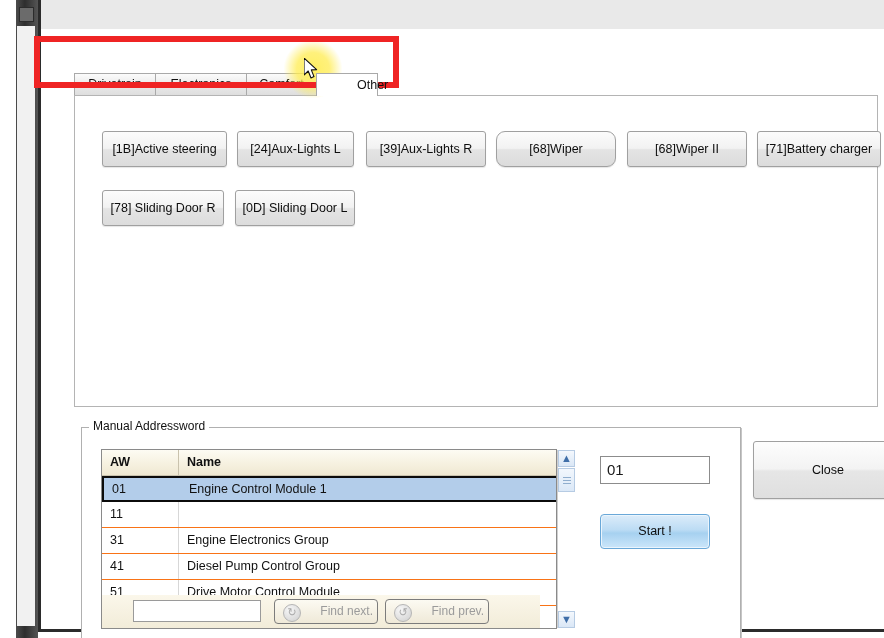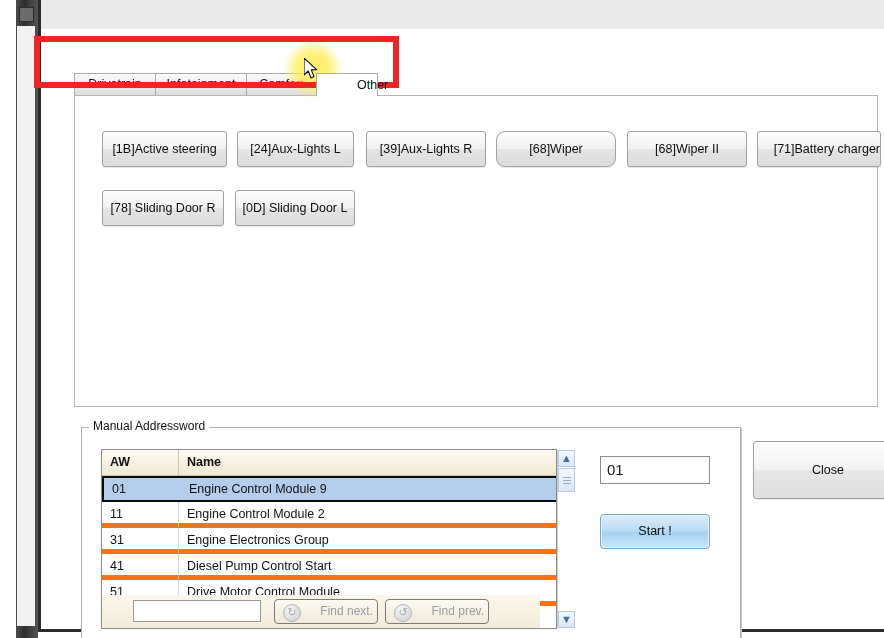--- a/index.html
+++ b/index.html
@@ -82,21 +82,21 @@
       border:1px solid #8a8a8a;box-sizing:border-box;background:#ffffff;overflow:hidden;}
   #grid-head{position:absolute;left:0;top:0;width:100%;height:26px;
       background:linear-gradient(to bottom,#fdfbf3 0%,#f6f1e0 55%,#efe8d2 100%);
       border-bottom:1px solid #c9c2ad;box-sizing:border-box;padding-left:36px;}
   .hcell{position:absolute;top:0;height:25px;line-height:25px;font-size:12.5px;font-weight:bold;color:#111;}
   #h-aw{left:8px;}
   #h-name{left:85px;}
   #head-sep{position:absolute;left:76px;top:0;width:1px;height:25px;background:#c9c2ad;}
 
   .grow{position:absolute;left:0;width:456px;height:26px;box-sizing:border-box;
-      border-bottom:5px solid #f97316;font-size:12.5px;color:#111;}
+      border-bottom:1px solid #f97316;font-size:12.5px;color:#111;}
   .grow .c-aw{position:absolute;left:8px;top:0;height:25px;line-height:25px;}
   .grow .c-name{position:absolute;left:85px;top:0;height:25px;line-height:25px;}
   .grow .vsep{position:absolute;left:76px;top:0;width:1px;height:25px;background:#d7d7d7;}
   .grow.sel{background:#b3cdea;border:2px solid #0b0b0b;box-sizing:border-box;}
   .grow.sel .c-aw{line-height:22px;}
   .grow.sel .c-name{line-height:22px;}
 
   
   #findbar{position:absolute;left:61px;top:566px;width:438px;height:33px;
       background:linear-gradient(to bottom,#fbf7ea,#f2ecd9);}
@@ -176,66 +176,65 @@
     <div class="wbtn" id="wb-close">
       <span>X</span>
     </div>
   </div>
 
   <div id="window"></div>
   <div id="client">
 
     <div id="tabstrip">
       <div class="tab" id="tab-0">Drivetrain</div>
-      <div class="tab" id="tab-1">Infotainment</div>
+      <div class="tab" id="tab-1">Electronics</div>
       <div class="tab" id="tab-2">Comfort</div>
       <div class="tab active" id="tab-3">Other</div>
     </div>
 
     <div id="tabpanel"></div>
 
     <div id="ecu-layer">
         <div class="ecu-btn" style="left: 61px; top: 102px; width: 125px;">[1B]Active steering</div>
         <div class="ecu-btn" style="left: 196px; top: 102px; width: 117px;">[24]Aux-Lights  L</div>
         <div class="ecu-btn" style="left: 325px; top: 102px; width: 120px;">[39]Aux-Lights  R</div>
         <div class="ecu-btn" style="left: 455px; top: 102px; width: 120px; border-radius: 9px;">[68]Wiper</div>
         <div class="ecu-btn" style="left: 586px; top: 102px; width: 120px;">[68]Wiper II</div>
-        <div class="ecu-btn" style="left: 716px; top: 102px; width: 124px; text-align: right;">[71]Battery charger</div>
+        <div class="ecu-btn" style="left: 716px; top: 102px; width: 124px;">[71]Battery charger</div>
         <div class="ecu-btn" style="left: 61px; top: 161px; width: 122px;">[78] Sliding Door R</div>
         <div class="ecu-btn" style="left: 194px; top: 161px; width: 120px;">[0D] Sliding Door L</div>
       </div>
 
     <div id="groupbox"></div>
     <div id="group-legend">Manual Addressword</div>
 
     <div id="grid">
       <div id="grid-head">
         <div id="head-sep"></div>
         <div class="hcell" id="h-aw">AW</div>
         <div class="hcell" id="h-name">Name</div>
       </div>
       <div id="grid-rows">
           <div class="grow sel" style="top: 26px;">
             <div class="c-aw">01</div>
-            <div class="c-name">Engine Control Module 9</div>
+            <div class="c-name">Engine Control Module 1</div>
           </div>
           <div class="grow" style="top: 52px;">
             <div class="vsep"></div>
             <div class="c-aw">11</div>
-            <div class="c-name">Engine Control Module 2</div>
           </div>
           <div class="grow" style="top: 78px;">
             <div class="vsep"></div>
             <div class="c-aw">31</div>
             <div class="c-name">Engine Electronics Group</div>
           </div>
           <div class="grow" style="top: 104px;">
             <div class="vsep"></div>
             <div class="c-aw">41</div>
-            <div class="c-name">Diesel Pump Control Start</div>
+            <div class="c-name">Diesel Pump Control Group</div>
           </div>
           <div class="grow" style="top: 130px;">
             <div class="vsep"></div>
             <div class="c-aw">51</div>
             <div class="c-name">Drive Motor Control Module</div>
           </div>
         </div>
     </div>
 
     <div id="vscroll">

